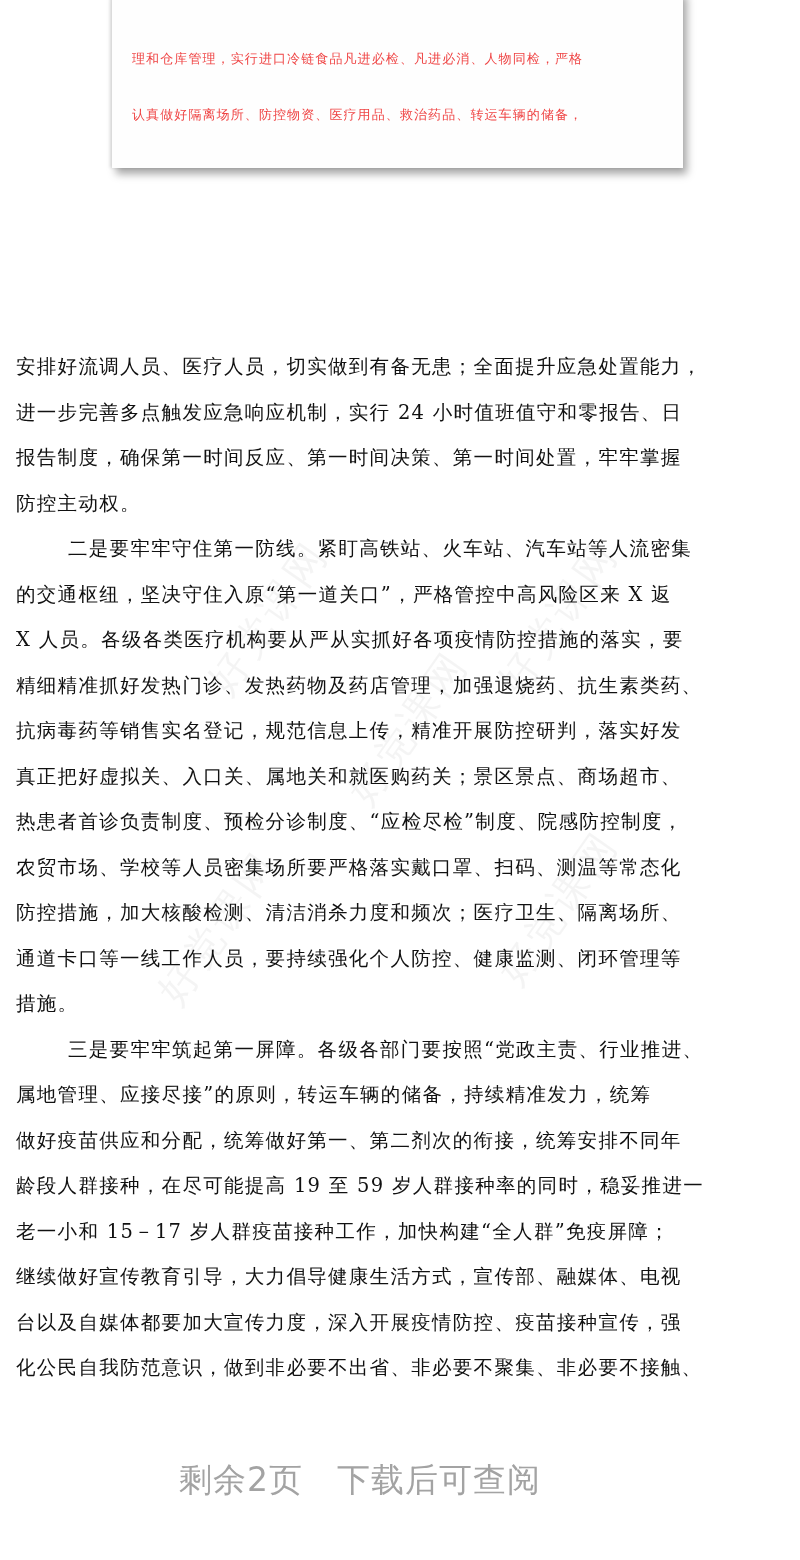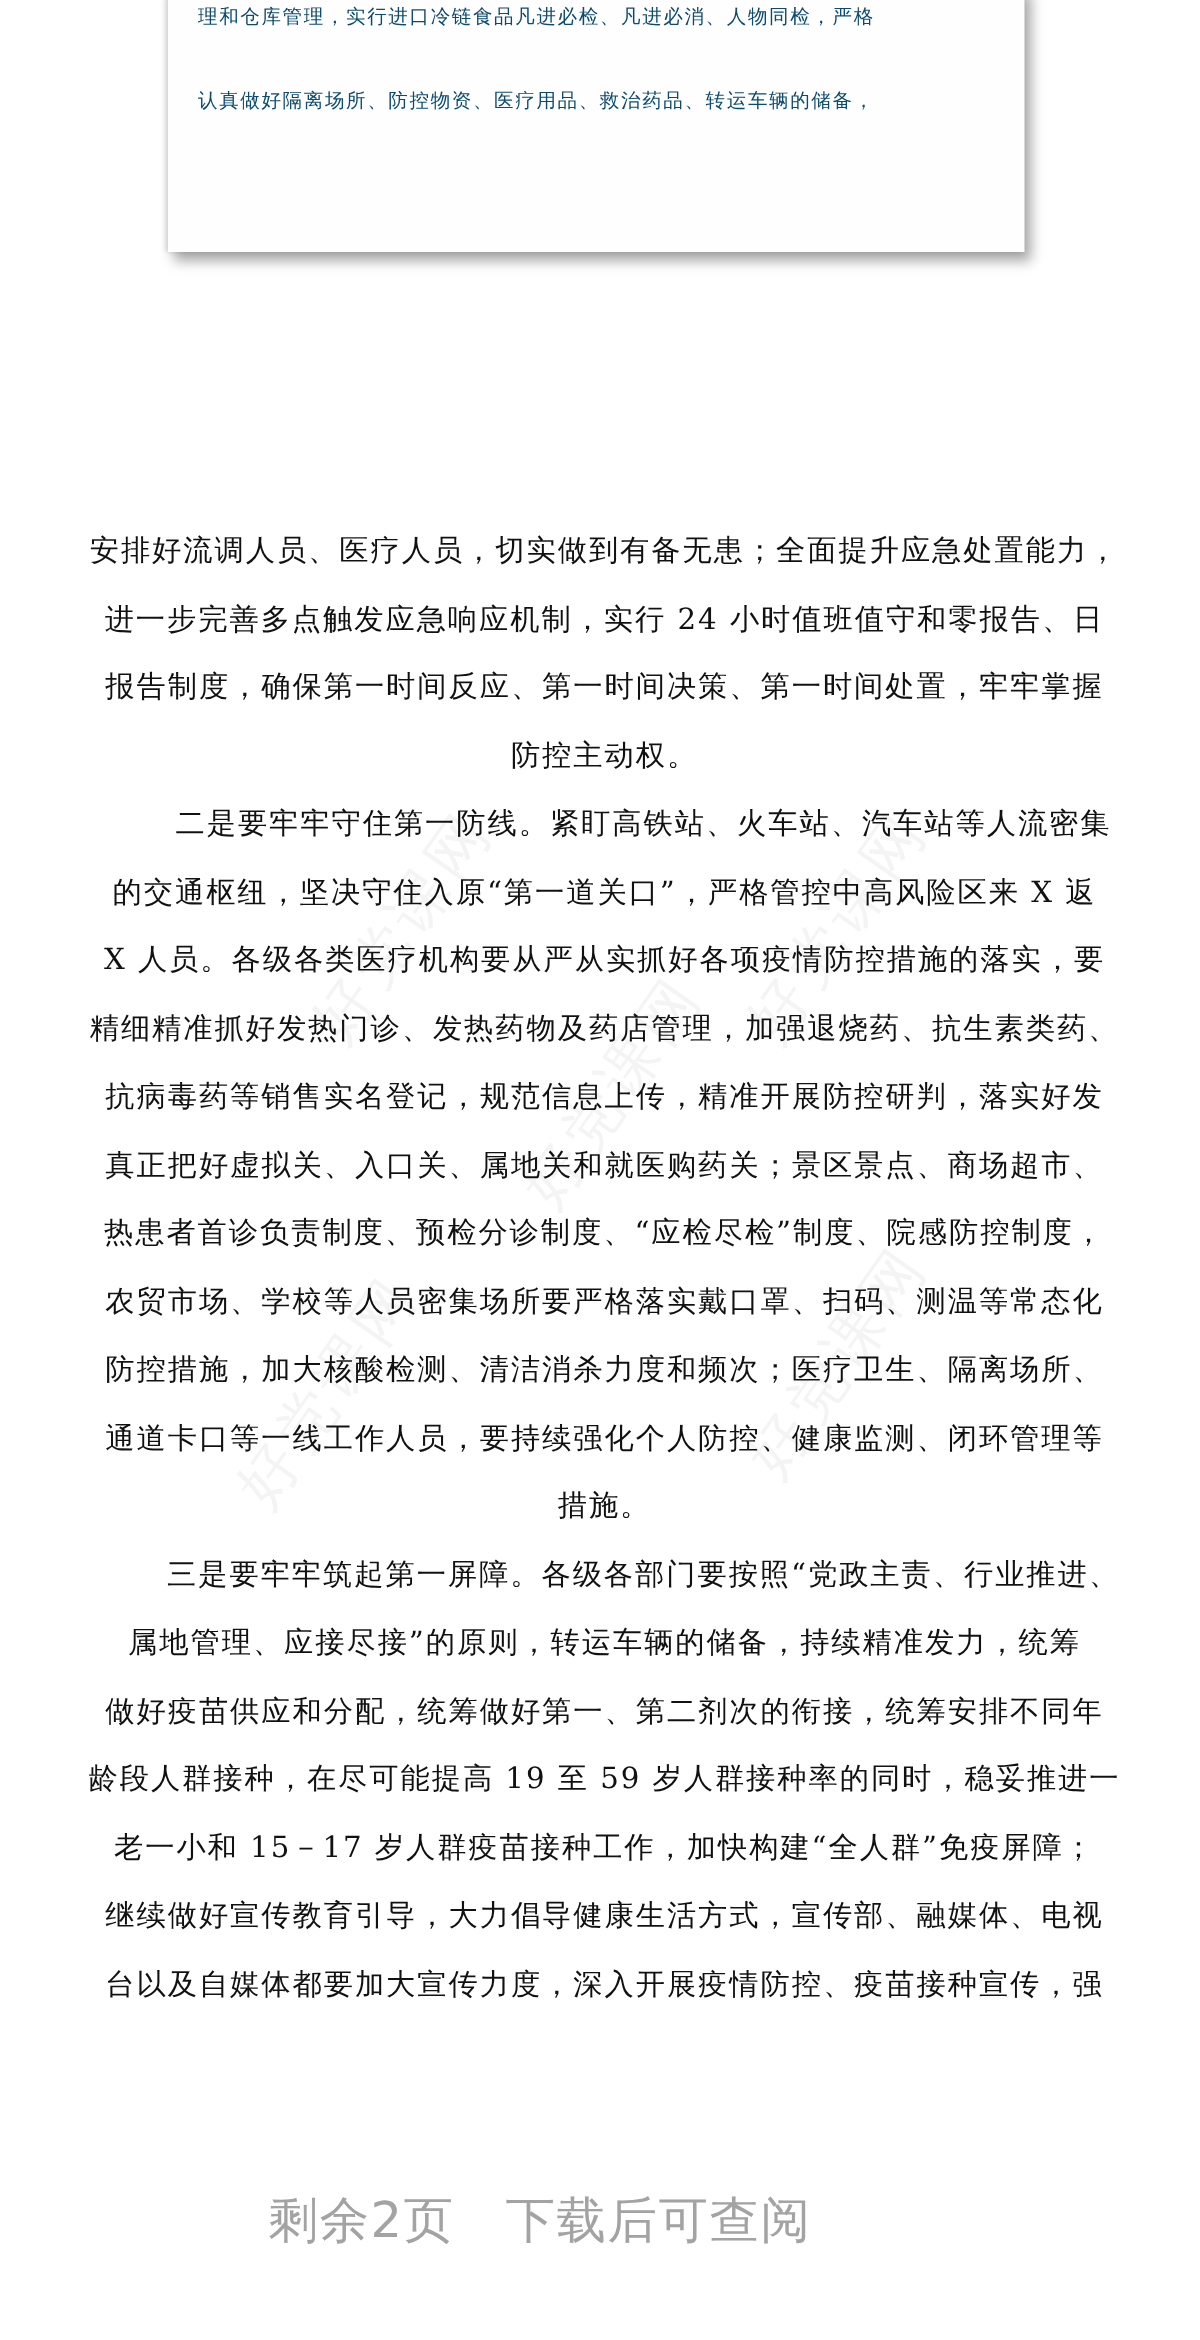--- a/index.html
+++ b/index.html
@@ -7,25 +7,25 @@
          font-family: "DejaVu Serif", "Liberation Serif", serif; color: #111; }
 
   
   .page-card {
     position: absolute; left: 112px; top: -10px; width: 571px; height: 178px;
     background: #fefefe;
     box-shadow: 4px 6px 8px rgba(0,0,0,0.35), -2px 0 3px rgba(0,0,0,0.12);
   }
   .page-card .line {
     position: absolute; left: 20px; width: 540px; font-size: 13px;
-    white-space: nowrap; letter-spacing: 1.1px; color: #0c4a6e;
+    white-space: nowrap; letter-spacing: 1.1px; color: #ef4444; margin-top: 48px;
   }
 
   
-  .body-text { position: absolute; left: 28px; top: 344px; width: 750px; text-align: center; }
+  .body-text { position: absolute; left: 16px; top: 344px; width: 750px; }
   .body-text .row {
     height: 45.5px; line-height: 45.5px; font-size: 19.5px; white-space: nowrap;
     letter-spacing: 1.3px; color: #111;
   }
   .body-text .indent { padding-left: 52px; }
 
   
   .wm { position: absolute; font-size: 40px; color: rgba(0,0,0,0.045);
         transform: rotate(-55deg); white-space: nowrap; pointer-events: none;
         font-family: "DejaVu Sans", sans-serif; letter-spacing: 4px; }
@@ -67,17 +67,18 @@
   <div class="row">防控措施，加大核酸检测、清洁消杀力度和频次；医疗卫生、隔离场所、</div>
   <div class="row">通道卡口等一线工作人员，要持续强化个人防控、健康监测、闭环管理等</div>
   <div class="row">措施。</div>
   <div class="row indent">三是要牢牢筑起第一屏障。各级各部门要按照“党政主责、行业推进、</div>
   <div class="row">属地管理、应接尽接”的原则，转运车辆的储备，持续精准发力，统筹</div>
   <div class="row">做好疫苗供应和分配，统筹做好第一、第二剂次的衔接，统筹安排不同年</div>
   <div class="row">龄段人群接种，在尽可能提高 19 至 59 岁人群接种率的同时，稳妥推进一</div>
   <div class="row">老一小和 15－17 岁人群疫苗接种工作，加快构建“全人群”免疫屏障；</div>
   <div class="row">继续做好宣传教育引导，大力倡导健康生活方式，宣传部、融媒体、电视</div>
   <div class="row">台以及自媒体都要加大宣传力度，深入开展疫情防控、疫苗接种宣传，强</div>
+  <div class="row">化公民自我防范意识，做到非必要不出省、非必要不聚集、非必要不接触、</div>
 </div>
 
 <div class="footer-notice">
   <span>剩余2页</span><span class="gap"></span><span>下载后可查阅</span>
 </div>
 
 </body></html>

